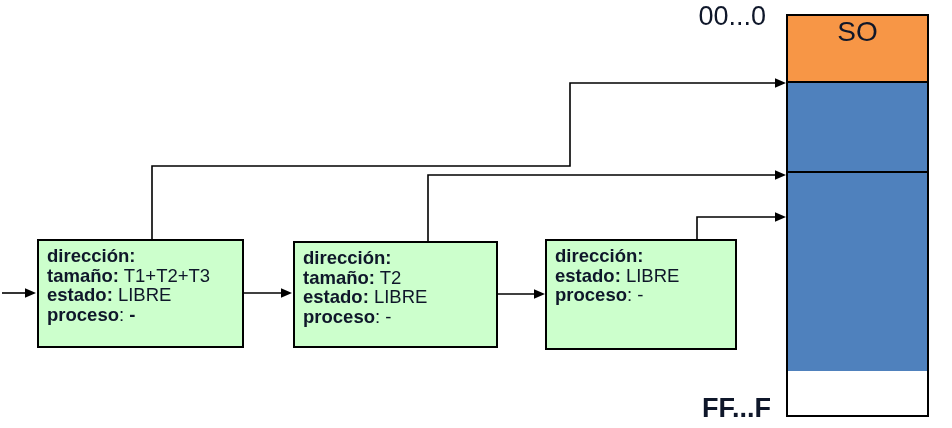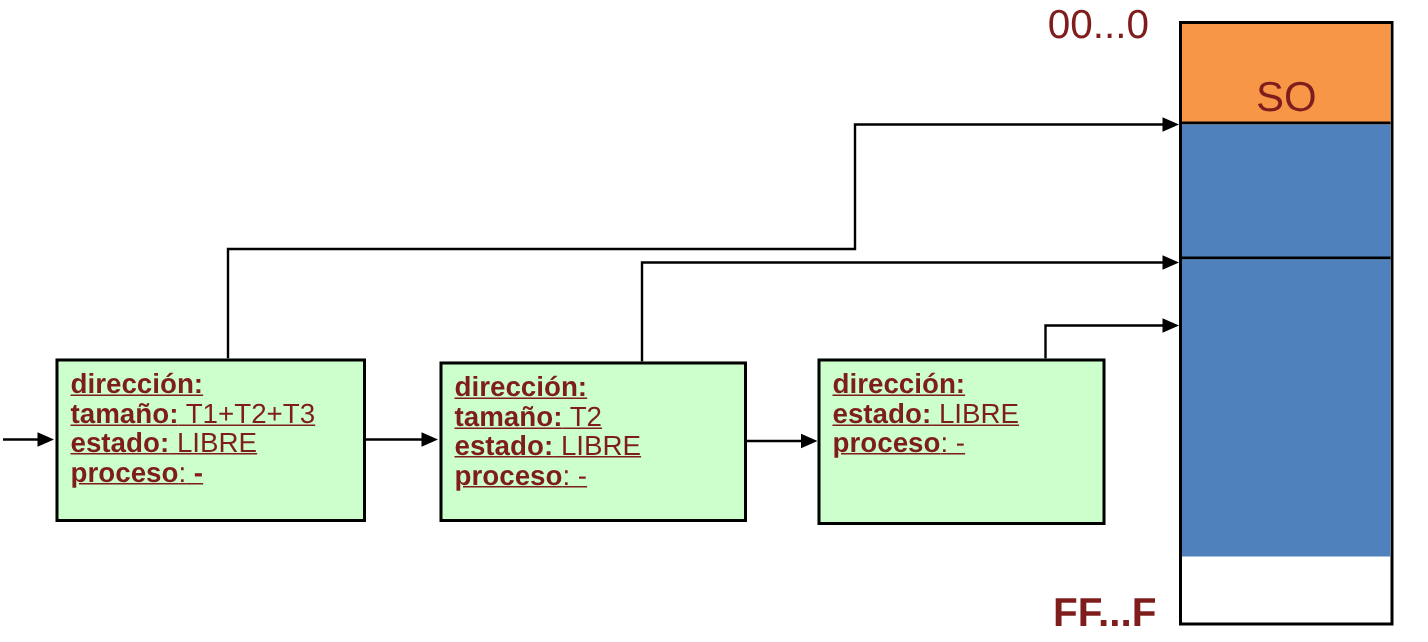--- a/index.html
+++ b/index.html
@@ -1,38 +1,38 @@
 <!DOCTYPE html>
 <html style="--node-green: #ccffcc; --so-orange: #f79646; --free-blue: #4f81bd; --p2-cream: #fdeada; --line-black: #000000;"><head>
 <meta charset="utf-8">
 <style>
   html, body { margin: 0; padding: 0; background: #ffffff; }
   #stage {
     position: relative; width: 952px; height: 428px; background: #ffffff;
-    font-family: "Liberation Sans", "DejaVu Sans", sans-serif; color: #7f1d1d; overflow: hidden;
+    font-family: "Liberation Sans", "DejaVu Sans", sans-serif; color: #0f172a; overflow: hidden;
   }
   svg#wires { position: absolute; left: 0; top: 0; pointer-events: none; }
 
   .node {
     position: absolute; background: var(--node-green, #ccffcc);
     border: 2px solid #000; box-sizing: border-box;
-    padding: 5px 8px; font-size: 18.5px; line-height: 19.5px; white-space: nowrap; text-decoration: underline;
+    padding: 5px 8px; font-size: 18.5px; line-height: 19.5px; white-space: nowrap;
   }
   .node .b { font-weight: bold; }
   #node1 { left: 37px;  top: 239px; width: 207px; height: 109px; }
   #node2 { left: 293px; top: 241px; width: 205px; height: 107px; }
   #node3 { left: 545px; top: 239px; width: 192px; height: 111px; }
 
   #memory {
     position: absolute; left: 786px; top: 14px; width: 143px; height: 403px;
     border: 2px solid #000; box-sizing: border-box;
   }
   .seg {
     width: 100%; box-sizing: border-box;
-    display: flex; align-items: flex-end; justify-content: center; font-size: 28px;
+    display: flex; align-items: flex-start; justify-content: center; font-size: 28px;
   }
   #seg-so          { height: 67px;  background: var(--so-orange, #f79646); border-bottom: 2px solid #000; }
   #seg-free-top    { height: 90px;  background: var(--free-blue, #4f81bd); border-bottom: 2px solid #000; }
   #seg-p2          { height: 44px;  background: var(--p2-cream, #fdeada);  border-bottom: 2px solid #000; }
   #seg-free-bottom { height: 198px; background: var(--free-blue, #4f81bd); }
 
   .addr { position: absolute; font-size: 27px; }
   #addr-top    { left: 660px; top: 1px; width: 106px; text-align: right; }
   #addr-bottom { left: 702px; top: 393px; font-weight: bold; }
 </style>

